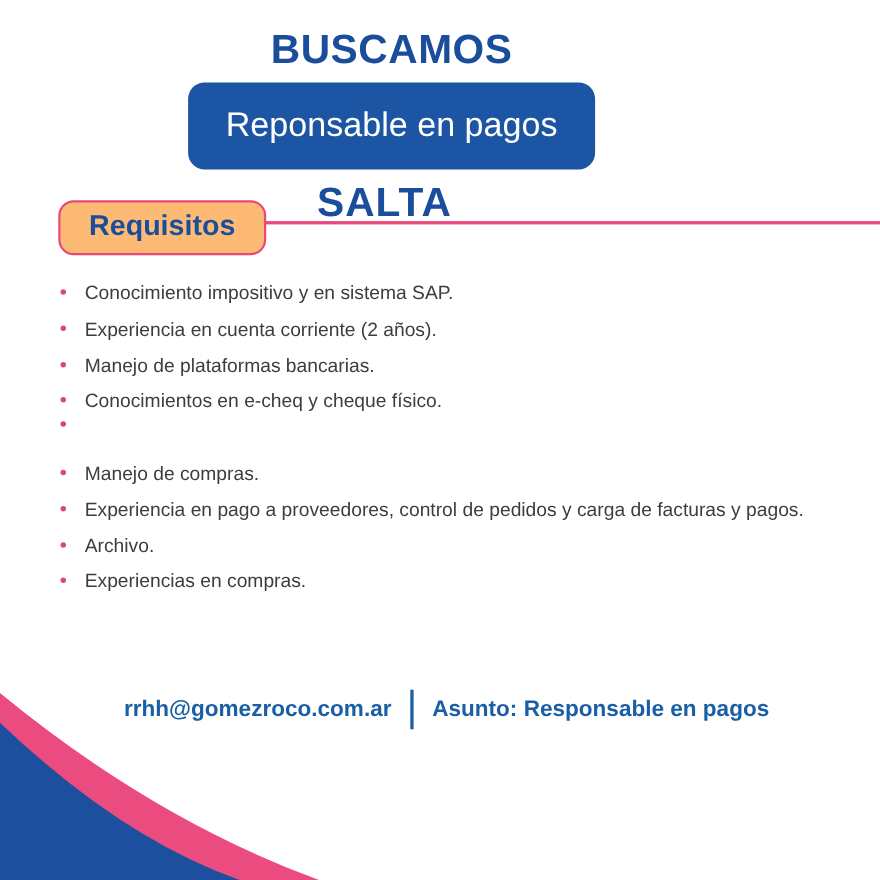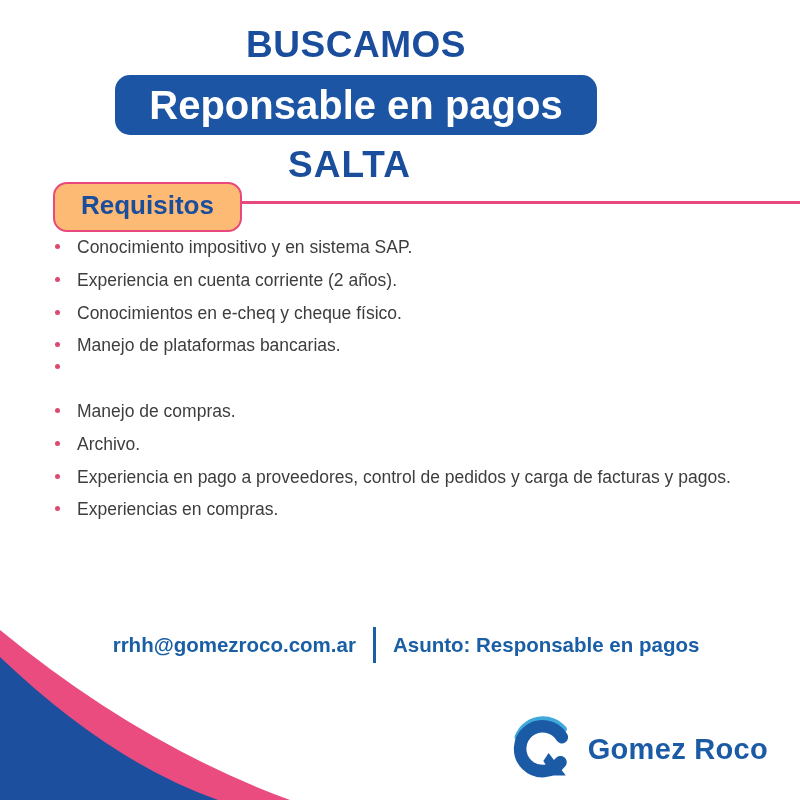--- a/index.html
+++ b/index.html
@@ -13,22 +13,22 @@
   
   .header{position:absolute;top:24px;left:0;width:712px;text-align:center;}
   .title{
     font-size:37px;font-weight:bold;color:#1a4d9b;
     letter-spacing:0.5px;margin:0 0 9px 0;
   }
   .role-badge{
     display:inline-block;
     background:#1c55a3;
     color:#ffffff;
-    font-size:40px;font-weight:bold;
-    padding:9px 34px;
+    font-size:31px;font-weight:normal;
+    padding:23px 34px;
     border-radius:15px;
     line-height:1.05;
   }
   .location{
     font-size:37px;font-weight:bold;color:#1a4d9b;
     margin:9px 13px 0 0;letter-spacing:1px;
   }
   
   .req-line{
     position:absolute;top:201px;left:120px;right:0;height:3px;
@@ -39,21 +39,21 @@
     background:#fdba74;
     border:2.5px solid #e8487c;
     border-radius:14px;
     padding:6px 26px 9px 26px;
   }
   .req-box .req-label{
     font-size:26px;font-weight:bold;color:#1a4d9b;
   }
   
   .req-list{
-    position:absolute;top:237px;left:55px;width:720px;
+    position:absolute;top:256px;left:55px;width:720px;
     list-style:none;margin:0;padding:0;
   }
   .req-list li{
     display:flex;align-items:baseline;
     font-size:17.5px;color:#3d3d3d;
     height:32.8px;
   }
   .bullet-dot{
     flex:0 0 auto;
     width:5px;height:5px;border-radius:50%;
@@ -107,65 +107,52 @@
   <li>
         <span class="bullet-dot"></span>
         <span>Conocimiento impositivo y en sistema SAP.</span>
       </li>
       <li>
         <span class="bullet-dot"></span>
         <span>Experiencia en cuenta corriente (2 años).</span>
       </li>
       <li>
         <span class="bullet-dot"></span>
-        <span>Conocimientos en e-cheq y cheque físico.</span>
+        <span>Manejo de plataformas bancarias.</span>
       </li>
       <li>
         <span class="bullet-dot"></span>
-        <span>Manejo de plataformas bancarias.</span>
+        <span>Conocimientos en e-cheq y cheque físico.</span>
       </li>
       <li>
         <span class="bullet-dot"></span>
       </li>
       <li>
         <span class="bullet-dot"></span>
         <span>Manejo de compras.</span>
       </li>
       <li>
         <span class="bullet-dot"></span>
-        <span>Archivo.</span>
+        <span>Experiencia en pago a proveedores, control de pedidos y carga de facturas y pagos.</span>
       </li>
       <li>
         <span class="bullet-dot"></span>
-        <span>Experiencia en pago a proveedores, control de pedidos y carga de facturas y pagos.</span>
+        <span>Archivo.</span>
       </li>
       <li>
         <span class="bullet-dot"></span>
         <span>Experiencias en compras.</span>
       </li>
     </ul>
 
   <div class="contact-row">
     <span class="contact-email">rrhh@gomezroco.com.ar</span>
     <span class="contact-divider"></span>
     <span class="contact-subject">Asunto: Responsable en pagos</span>
   </div>
 
   <svg class="corner-decoration" viewBox="0 0 300 180" preserveAspectRatio="none" aria-hidden="true">
     <path d="M0,10 Q140,125 290,180 L0,180 Z" fill="#ea4c80"></path>
     <path d="M0,37 Q110,142 218,180 L0,180 Z" fill="#1c4f9e"></path>
   </svg>
 
-  <div class="brand">
-    <svg class="brand-mark" viewBox="0 0 100 112" aria-hidden="true">
-
-      <path d="M14,38 A40,40 0 0 1 82,26" fill="none" stroke="#3fa9dc" stroke-width="11" stroke-linecap="round"></path>
-
-      <path d="M78,76 A34,34 0 1 1 80,38" fill="none" stroke="#1b5aa5" stroke-width="19" stroke-linecap="round"></path>
-
-      <path d="M60,62 L86,96 L66,96 L52,74 Z" fill="#1b5aa5"></path>
-
-      <path d="M50,48 L64,48 L64,60 L50,60 Z" fill="#ffffff" opacity="0.9"></path>
-    </svg>
-    <span class="brand-name">Gomez Roco</span>
-  </div>
 
 </div>
 
 </body></html>

